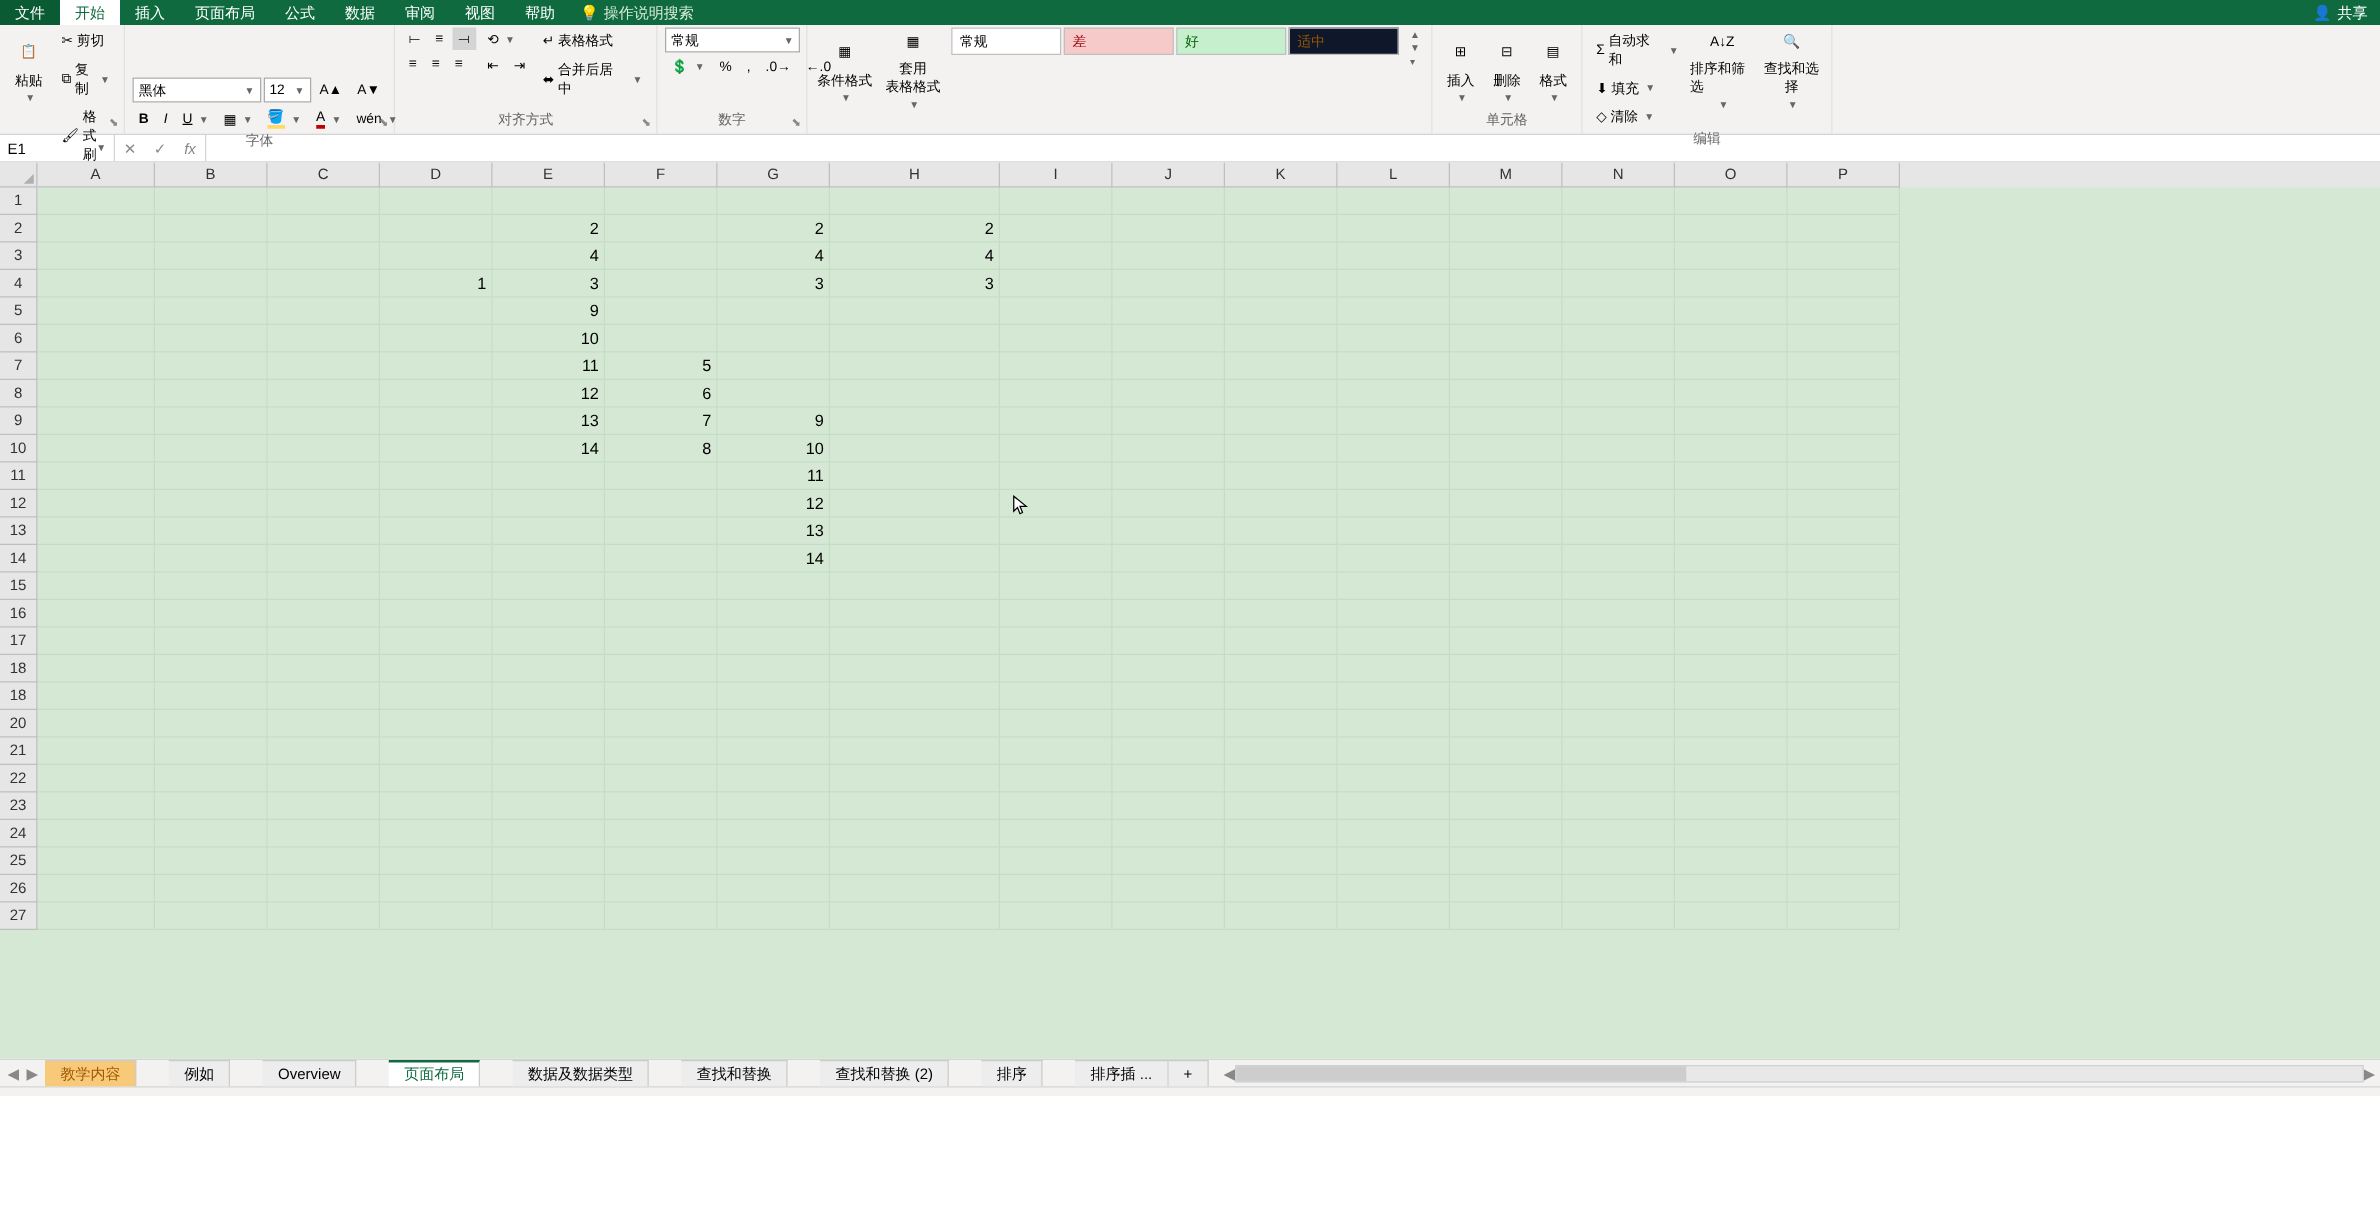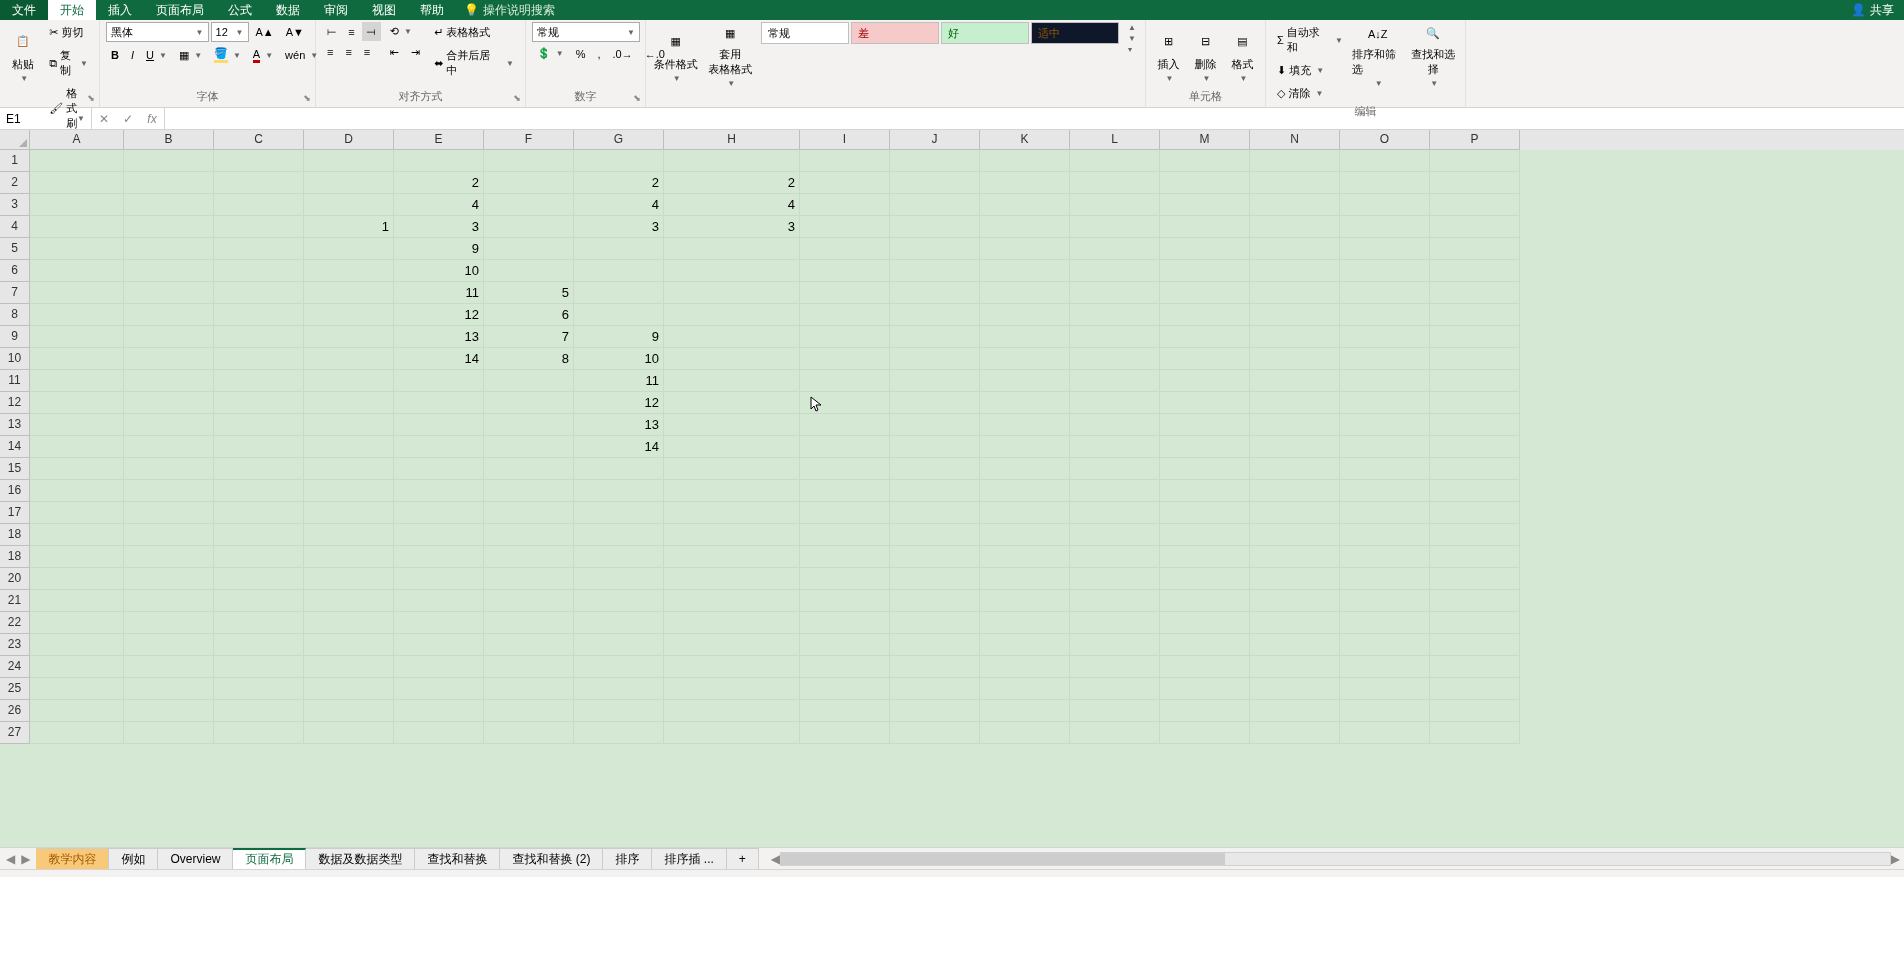--- a/index.html
+++ b/index.html
@@ -111,21 +111,21 @@
             <span>格式刷</span>
           </div>
       </div>
     </div>
     <div class="group-label">剪贴板</div>
     <div class="group-launcher">⬊</div>
   </div>
 
   <div class="group" style="width:216px;">
     <div class="group-content vstack" style="width:100%;">
-      <div class="hstack" style="width:100%;">
+      <div class="hstack" style="width:100%;margin-top:40px;">
         <div class="combo" style="flex:1;">
             <span>黑体</span>
             <span class="dd">▼</span>
           </div>
         <div class="combo" style="width:38px;">
             <span>12</span>
             <span class="dd">▼</span>
           </div>
         <div class="btn">
             <span>A▲</span>
@@ -849,21 +849,21 @@
   <svg class="cursor-img" viewBox="0 0 14 18" id="cursor-svg" style="left: 810px; top: 266px;">
     <path d="M1 1 L1 13 L4 10 L6 15 L8 14 L6 9 L11 9 Z" fill="#fff" stroke="#000" stroke-width="1"></path>
   </svg>
 </div>
 
 <div class="sheet-bar">
   <div class="sheet-nav">
     <span>◀</span>
     <span>▶</span>
   </div>
-  <div id="sheet-tabs" style="display:flex;">
+  <div id="sheet-tabs" style="display:flex;gap:26px;">
       <div class="sheet-tab highlight1">教学内容</div>
       <div class="sheet-tab">例如</div>
       <div class="sheet-tab">Overview</div>
       <div class="sheet-tab highlight2 active">页面布局</div>
       <div class="sheet-tab">数据及数据类型</div>
       <div class="sheet-tab">查找和替换</div>
       <div class="sheet-tab">查找和替换 (2)</div>
       <div class="sheet-tab">排序</div>
       <div class="sheet-tab">排序插 ...</div>
     </div>

